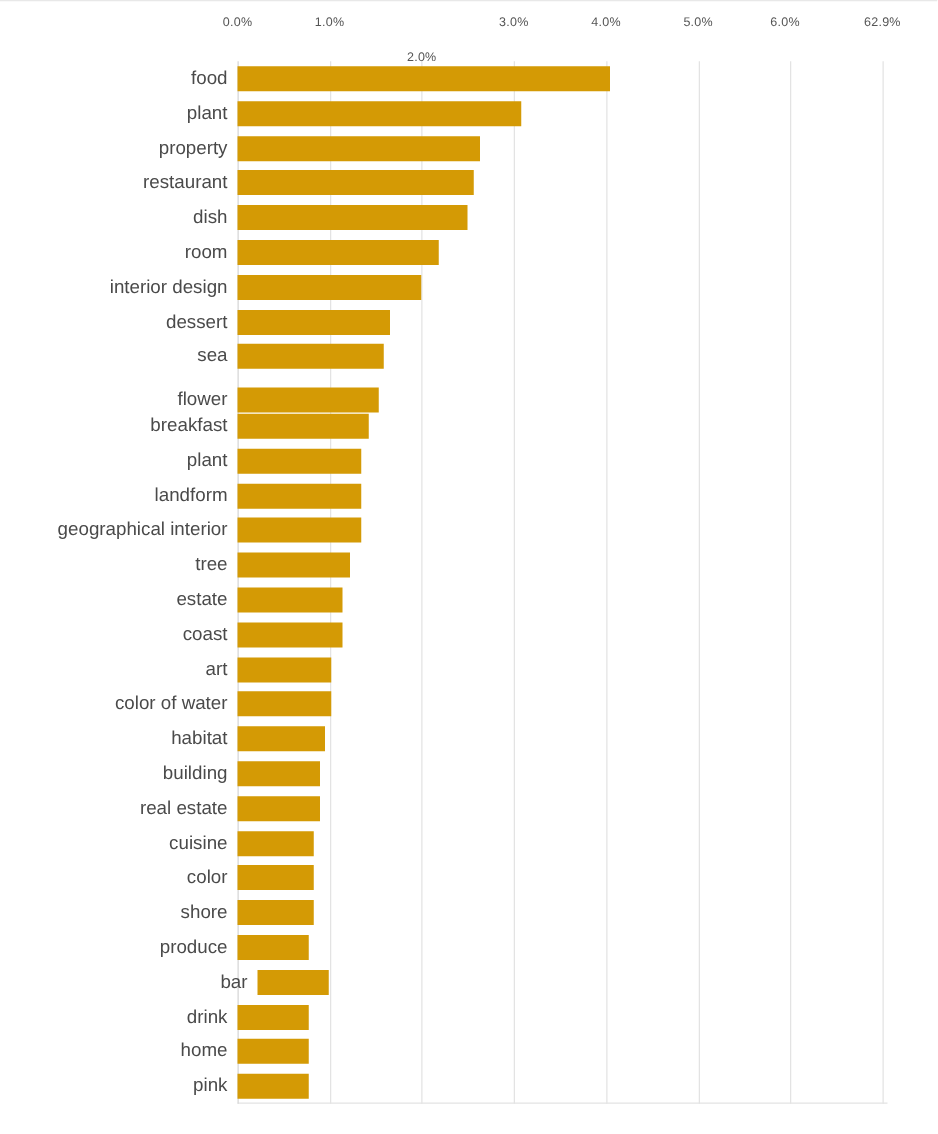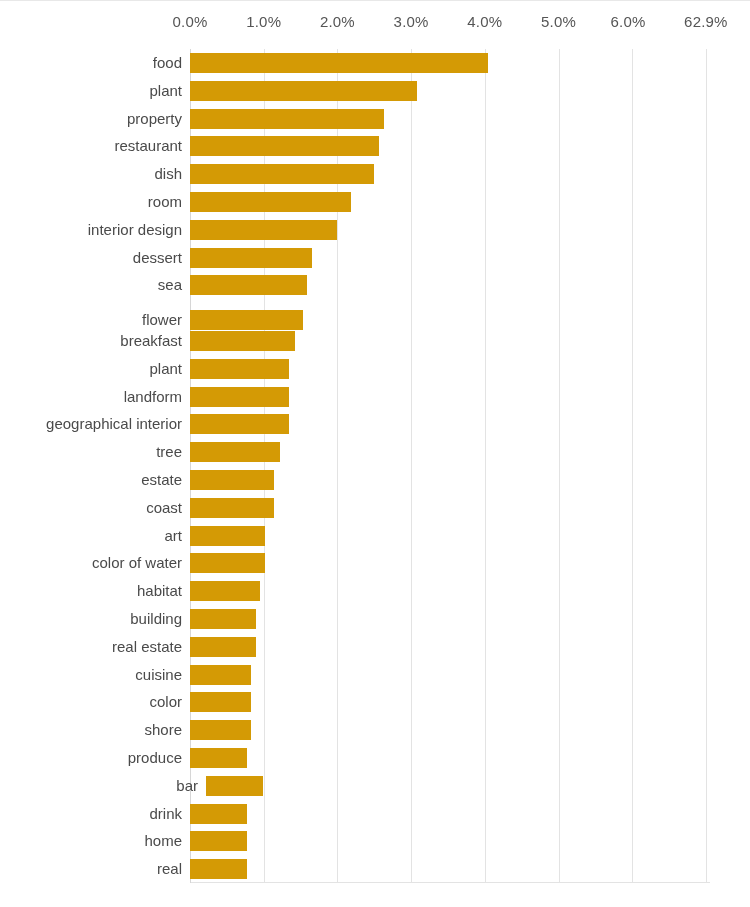--- a/index.html
+++ b/index.html
@@ -28,21 +28,21 @@
     position: absolute;
     left: 0;
     top: 0;
     width: 750px;
     height: 44px;
   }
   .x-tick-label {
     position: absolute;
     top: 12px;
     transform: translateX(-50%);
-    font-size: 15px;
+    font-size: 10px;
     color: #555555;
     white-space: nowrap;
     letter-spacing: 0.2px;
   }
 
   
   #plot-area {
     position: absolute;
     left: 190px;
     top: 48px;
@@ -103,21 +103,21 @@
   }
 </style>
 </head>
 <body>
 
 <div id="chart-root">
 
   <div id="x-axis-labels">
       <div class="x-tick-label" style="left: 190px;">0.0%</div>
       <div class="x-tick-label" style="left: 263.7px;">1.0%</div>
-      <div class="x-tick-label" style="left: 337.4px;">2.0%</div>
+      <div class="x-tick-label" style="left: 337.4px; margin-top: 28px;">2.0%</div>
       <div class="x-tick-label" style="left: 411.1px;">3.0%</div>
       <div class="x-tick-label" style="left: 484.8px;">4.0%</div>
       <div class="x-tick-label" style="left: 558.5px;">5.0%</div>
       <div class="x-tick-label" style="left: 628px;">6.0%</div>
       <div class="x-tick-label" style="left: 705.9px;">62.9%</div>
     </div>
 
   <div id="plot-area">
     <div id="axis-bottom"></div>
   <div class="gridline axis-zero" style="left: 0px;"></div>
@@ -241,18 +241,18 @@
       </div>
       <div class="cat-row" style="top: 750.6px; height: 27.8px;">
         <div class="cat-label" style="height: 27.8px; line-height: 27.8px;">drink</div>
         <div class="bar" title="drink 0.77%" style="width: 56.749px; background: rgb(212, 154, 5); height: 20px; top: 4px;"></div>
       </div>
       <div class="cat-row" style="top: 778.4px; height: 27.8px;">
         <div class="cat-label" style="height: 27.8px; line-height: 27.8px;">home</div>
         <div class="bar" title="home 0.77%" style="width: 56.749px; background: rgb(212, 154, 5); height: 20px; top: 4px;"></div>
       </div>
       <div class="cat-row" style="top: 806.2px; height: 27.8px;">
-        <div class="cat-label" style="height: 27.8px; line-height: 27.8px;">real</div>
+        <div class="cat-label" style="height: 27.8px; line-height: 27.8px;">pink</div>
         <div class="bar" title="pink 0.77%" style="width: 56.749px; background: rgb(212, 154, 5); height: 20px; top: 4px;"></div>
       </div>
     </div>
 
 </div>
 
 </body></html>

